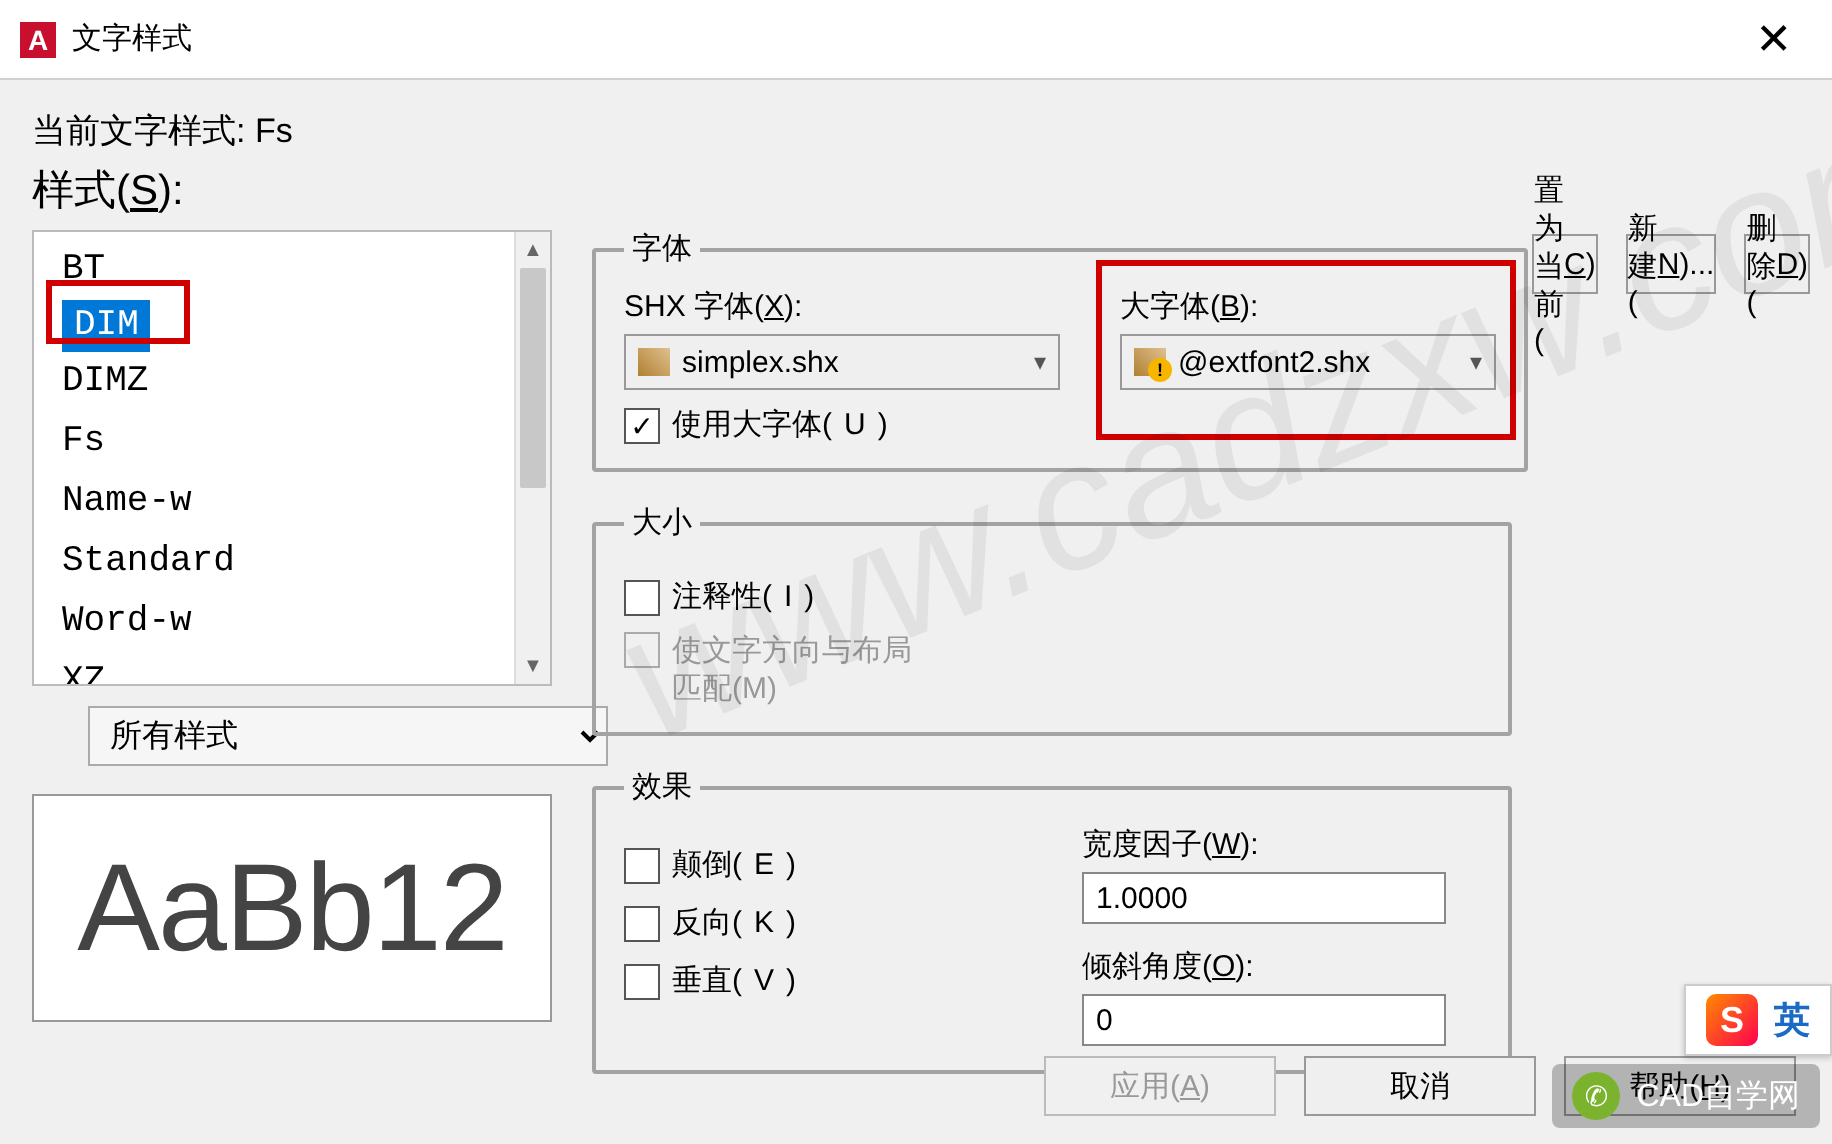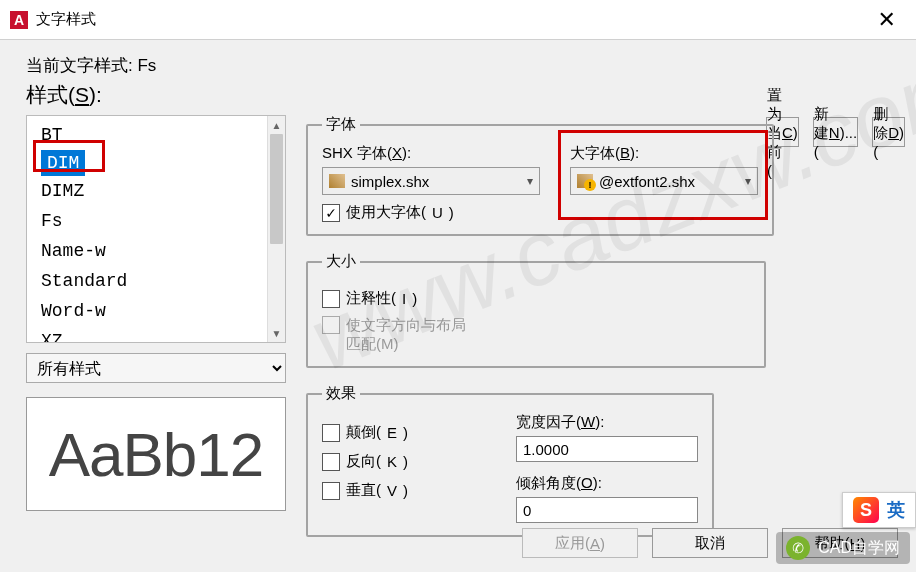--- a/index.html
+++ b/index.html
@@ -32,21 +32,21 @@
   }
   .title { font-size: 15px; }
   .close-x {
     margin-left: auto;
     font-size: 22px;
     line-height: 1;
     cursor: pointer;
     padding: 4px 10px;
   }
   .body-area {
-    padding: 14px 18px 10px 26px;
+    padding: 14px 18px 10px 16px;
     position: relative;
     height: 530px;
   }
   .current-style-label { font-size: 17px; margin-bottom: 4px; }
   .styles-label { font-size: 21px; margin-bottom: 6px; }
   .styles-label .u { text-decoration: underline; }
 
   .main-row { display: flex; gap: 20px; }
   .left-col { width: 260px; }
   .style-listbox {
@@ -85,20 +85,21 @@
   .scroll-thumb { position:absolute; top:0; left:2px; right:2px; height:110px; background:#c8c8c8; border-radius:1px; }
 
   .filter-select {
     width: 100%;
     height: 30px;
     margin-top: 10px;
     font-size: 16px;
     padding: 2px 6px;
     background: #f6f6f6;
     border: 1px solid #aaa;
+    margin-left: 28px;
   }
   .preview-box {
     border: 1px solid #999;
     background: #fff;
     height: 114px;
     margin-top: 14px;
     display:flex; align-items:center; justify-content:center;
     font-family: Arial, sans-serif;
     font-size: 62px;
     font-weight: 100;
@@ -363,21 +364,21 @@
               <span class="chk greyed"></span>
               <span>
                 <span>使文字方向与布局</span><br>
                 <span>匹配(</span><span class="u">M</span><span>)</span>
               </span>
             </div>
           </div>
         </div>
       </fieldset>
 
-      <fieldset style="width:408px;">
+      <fieldset style="width:460px;">
         <legend>效果</legend>
         <div class="size-grid">
           <div class="size-left effects-rows">
             <div class="checkbox-row">
               <span class="chk"></span>
               <span>颠倒(</span>
                 <span class="u">E</span>
                 <span>)</span>
             </div>
             <div class="checkbox-row">

